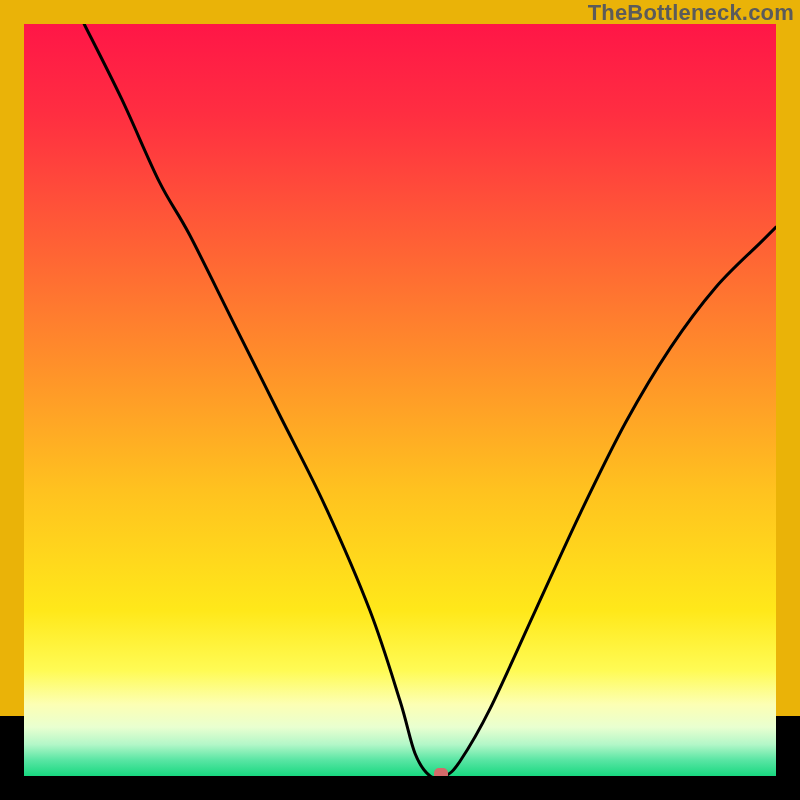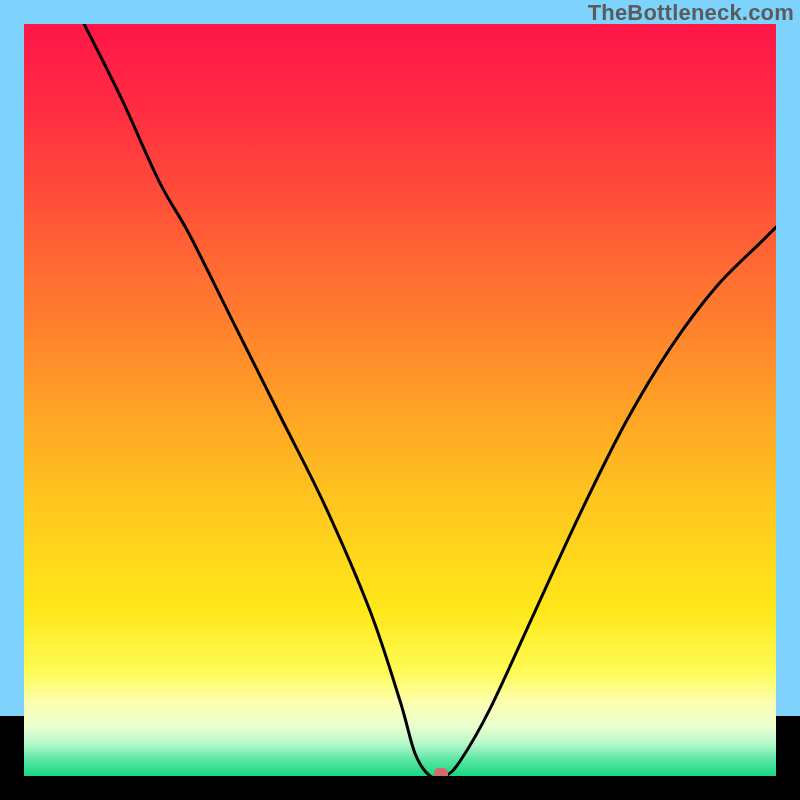--- a/index.html
+++ b/index.html
@@ -8,21 +8,21 @@
     width: 800px;
     height: 800px;
     background: #000;
     overflow: hidden;
     font-family: Arial, Helvetica, sans-serif;
   }
   .stage {
     position: relative;
     width: 800px;
     height: 716px;
-    background: #7dd3fc;
+    background: #eab308;
   }
   .plot-area {
     position: absolute;
     left: 24px;
     top: 24px;
     width: 752px;
     height: 752px;
     overflow: hidden;
   }
   .gradient-bg {

